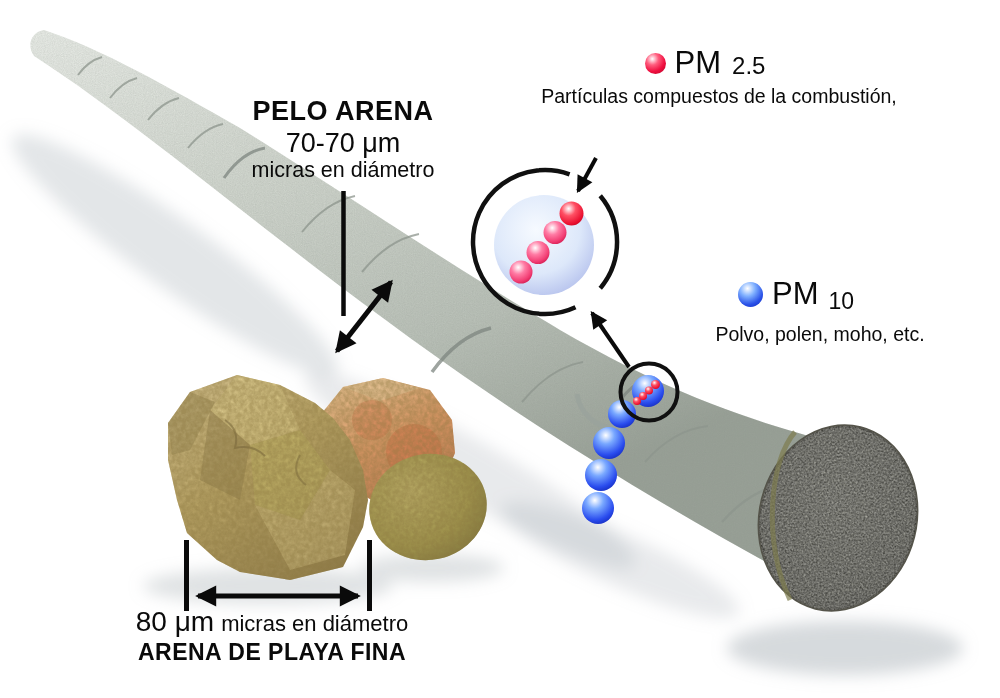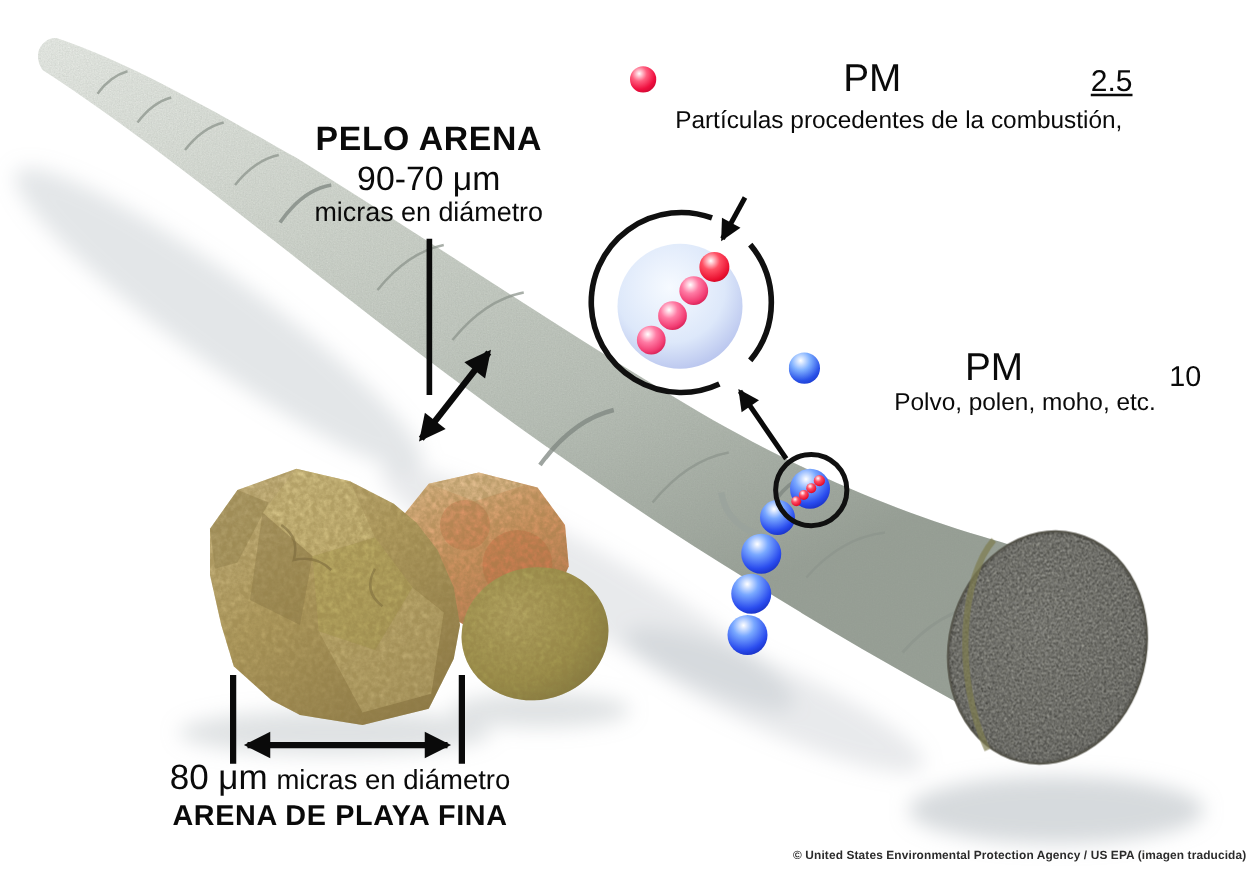--- a/index.html
+++ b/index.html
@@ -9,37 +9,37 @@
   }
   .stage svg{position:absolute;left:0;top:0;}
   .label{position:absolute;text-align:center;line-height:1.1;}
   
   .hair-label{left:193px;top:97px;width:300px;}
   .hair-label .t1{font-size:27px;font-weight:bold;letter-spacing:.5px;}
   .hair-label .t2{font-size:27px;margin-top:2px;}
   .hair-label .t3{font-size:21.5px;margin-top:1px;}
   
   .pm25-block{left:518px;top:46px;width:402px;}
-  .pm-title{display:flex;justify-content:space-between;align-items:center;gap:9px;}
+  .pm-title{display:flex;justify-content:center;align-items:center;gap:9px;}
   .pm25-block .pm-title{transform:translateX(-14px);}
   .pm-sym{font-size:31px;}
-  .pm-sub25{font-size:24px;align-self:flex-end;position:relative;top:-1px;margin-left:2px;text-decoration:underline;}
+  .pm-sub25{font-size:24px;align-self:flex-end;position:relative;top:-1px;margin-left:2px;}
   .pm-sub10{font-size:23px;align-self:flex-end;position:relative;top:3px;margin-left:1px;}
   .dot{display:inline-block;border-radius:50%;}
   .dot.red{width:21px;height:21px;background:radial-gradient(circle at 35% 28%, #ffffff 0%, #ff5d7e 30%, #ef0f3f 62%, #b00226 100%);}
   .dot.blue{width:25px;height:25px;background:radial-gradient(circle at 38% 26%, #ffffff 0%, #7fb0ff 32%, #2a52e8 66%, #0b23b8 100%);}
   .desc{font-size:19.5px;line-height:1.16;}
   .pm25-block .desc1{margin-top:5px;}
   .size-row{margin-top:1px;white-space:nowrap;}
   .size-big{font-size:27px;}
   .size-unit{font-size:21.5px;margin-left:7px;}
   
   .pm10-block{left:655px;top:277px;width:330px;}
   .pm10-block .pm-title{transform:translateX(-24px);}
-  .pm10-block .desc1{margin-top:0;}
+  .pm10-block .desc1{margin-top:12px;}
   
   .sand-label{left:97px;top:606px;width:350px;}
   .sand-label .size-big{font-size:28px;}
   .sand-label .size-unit{font-size:22px;margin-left:7px;}
   .sand-label .t1{font-size:23px;font-weight:bold;margin-top:2px;letter-spacing:.5px;}
   
   .credit{position:absolute;left:560px;top:679px;width:437px;text-align:right;
           font-size:9.5px;font-weight:bold;color:#2b2b2b;letter-spacing:.1px;}
 </style>
 </head>
@@ -224,44 +224,43 @@
     <path d="M 596,158 L 578,191" stroke-width="4" marker-end="url(#ah)"></path>
     <path d="M 629,367 L 592,313" stroke-width="4" marker-end="url(#ah)"></path>
     <path d="M 198,596 L 358,596" marker-start="url(#ah)" marker-end="url(#ah)"></path>
     <path d="M 186.5,540 L 186.5,611"></path>
     <path d="M 369.5,540 L 369.5,611"></path>
   </g>
 </svg>
 
   <div class="label hair-label">
     <div class="t1">PELO ARENA</div>
-    <div class="t2">90-70 μm</div>
+    <div class="t2">70-70 μm</div>
     <div class="t3">micras en diámetro</div>
   </div>
 
   <div class="label pm25-block">
     <div class="pm-title">
       <span class="dot red"></span>
       <span class="pm-sym">PM</span>
       <span class="pm-sub25">2.5</span>
     </div>
-    <div class="desc desc1">Partículas procedentes de la combustión,</div>
+    <div class="desc desc1">Partículas compuestos de la combustión,</div>
   </div>
 
   <div class="label pm10-block">
     <div class="pm-title">
       <span class="dot blue"></span>
       <span class="pm-sym">PM</span>
       <span class="pm-sub10">10</span>
     </div>
     <div class="desc desc1">Polvo, polen, moho, etc.</div>
   </div>
 
   <div class="label sand-label">
     <div class="size-row">
       <span class="size-big">80 μm</span><span class="size-unit">micras en diámetro</span>
     </div>
     <div class="t1">ARENA DE PLAYA FINA</div>
   </div>
 
-  <div class="credit">© United States Environmental Protection Agency / US EPA (imagen traducida)</div>
 
 </div>
 
 </body></html>

